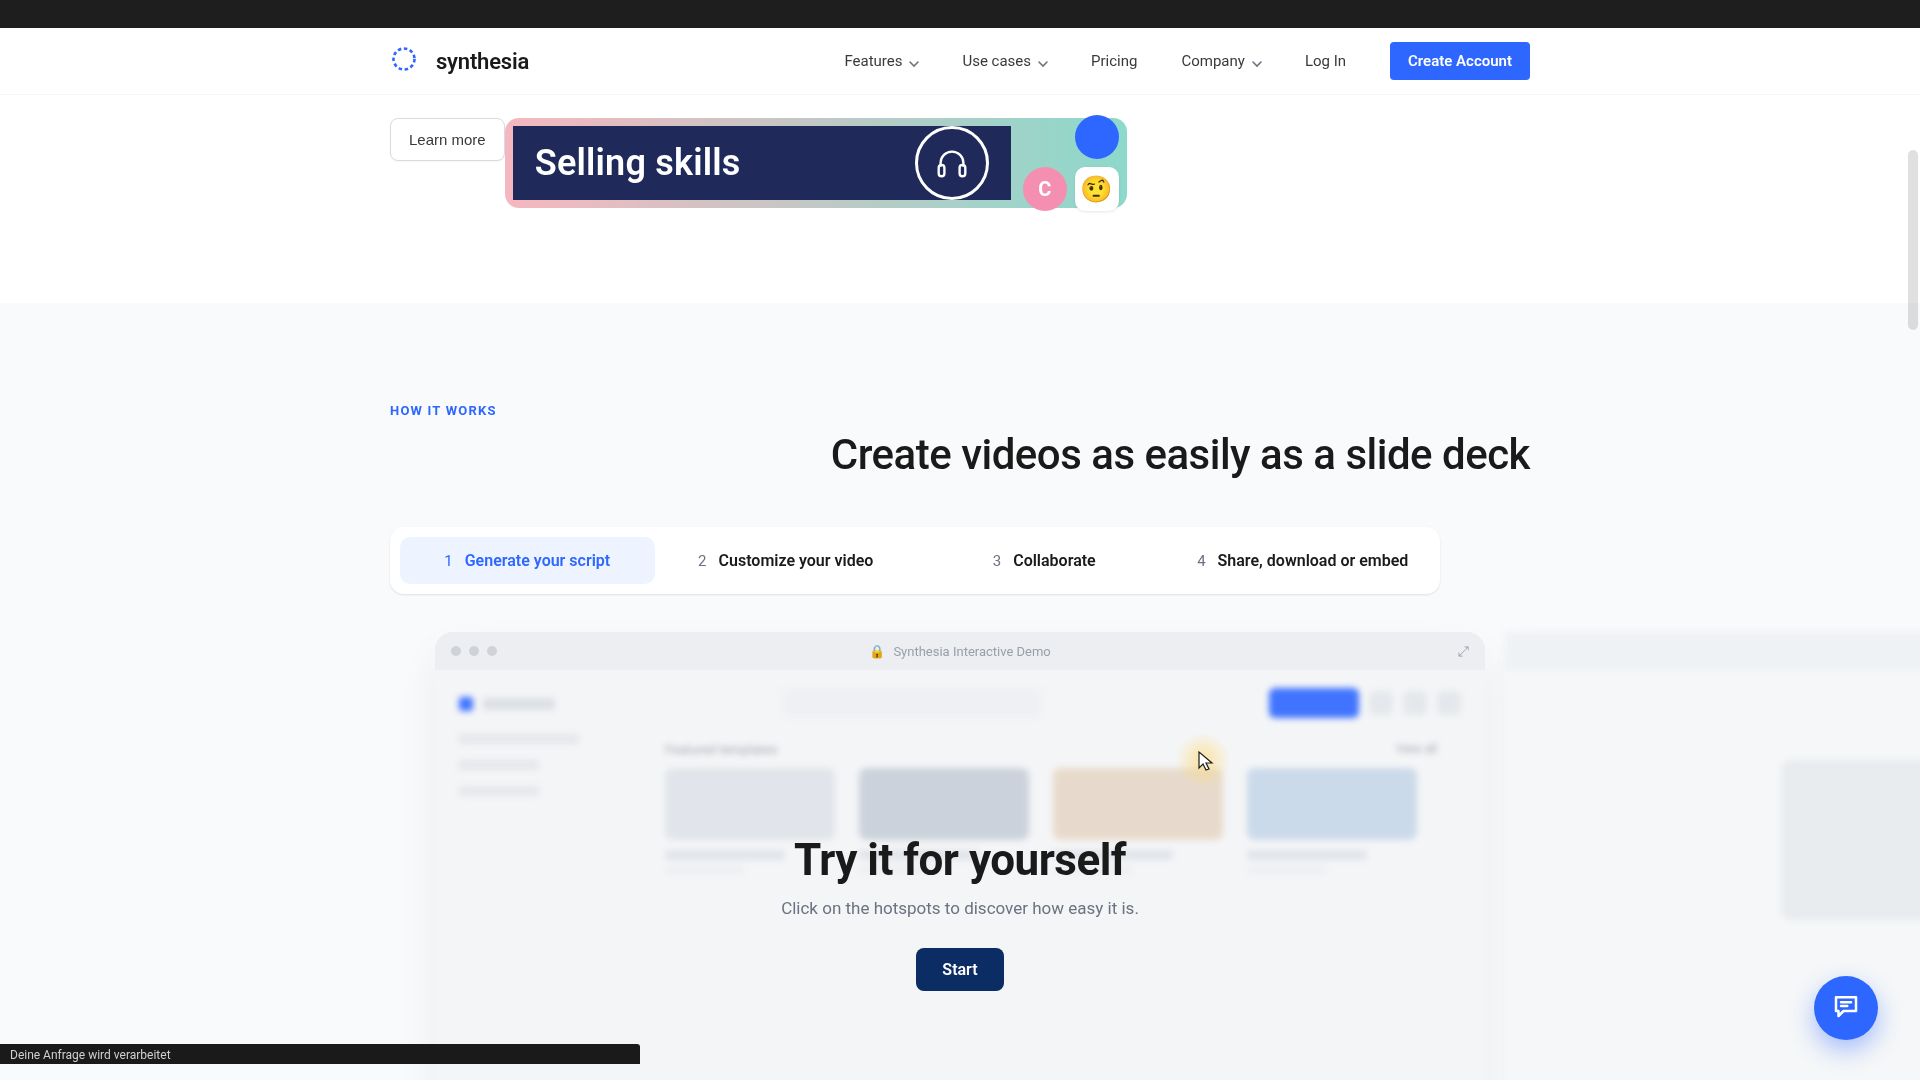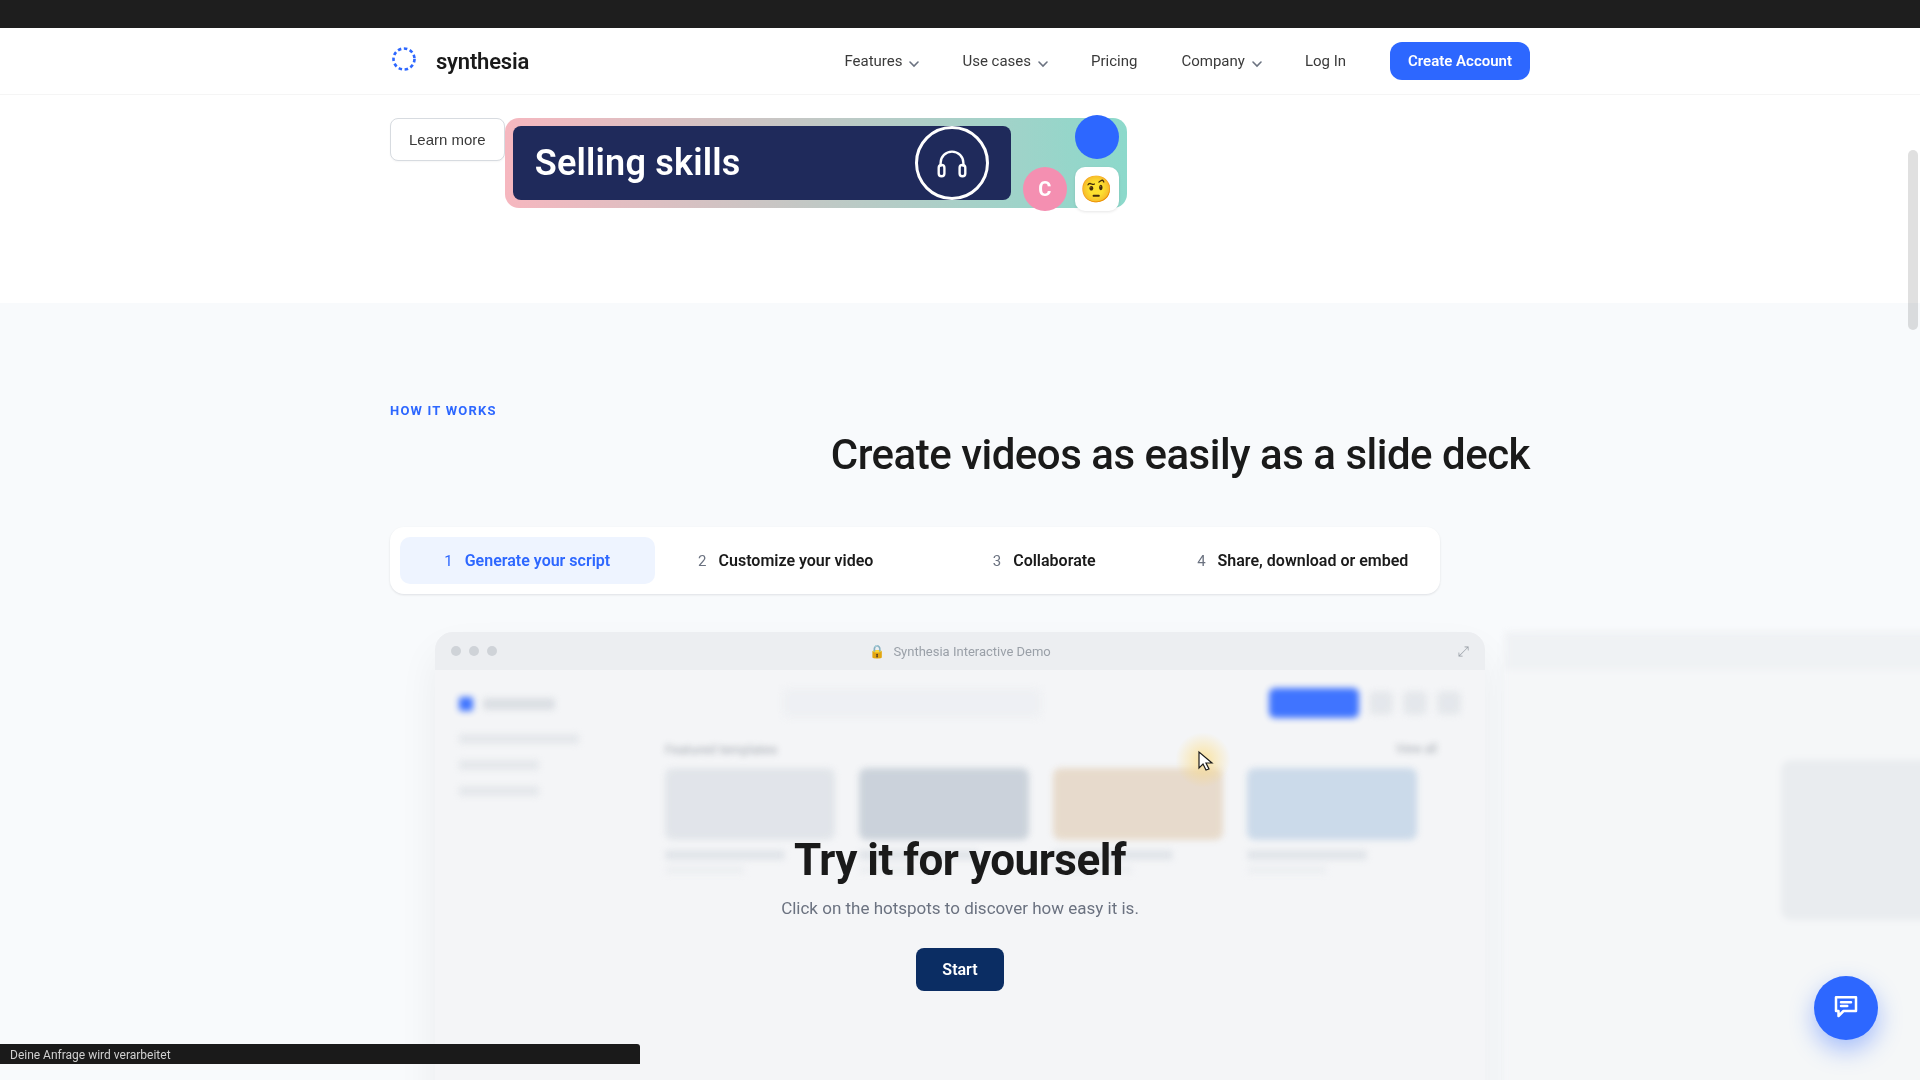--- a/index.html
+++ b/index.html
@@ -23,21 +23,21 @@
     .header-wrap { background:#fff; box-shadow: 0 1px 0 rgba(0,0,0,0.04); }
 
     .logo { display: flex; align-items: center; gap: 18px; cursor: pointer; }
     .logo svg { width: 28px; height: 28px; }
     .logo-text { font-size: 22px; font-weight: 600; color: #1a1a1a; letter-spacing: -0.2px; }
 
     .nav { display: flex; align-items: center; gap: 44px; }
     .nav-item { font-size: 15px; color: #3a3a3a; display:flex; align-items:center; gap:6px; cursor:pointer; }
     .nav-item .chev { width: 10px; height: 10px; }
     .nav-login { font-size: 15px; color: #3a3a3a; cursor:pointer; }
-    .btn-primary { background:#2d67ff; color:#fff; padding: 10px 18px; border-radius:12px; font-weight:600; font-size:15px; cursor:pointer; }
+    .btn-primary { background:#2d67ff; color:#fff; padding: 10px 18px; border-radius:4px; font-weight:600; font-size:15px; cursor:pointer; }
 
     
     .page { padding: 0; }
 
     
     .strip { max-width: 1140px; margin: 24px auto 0; display:flex; align-items:flex-start; }
     .learn-more-btn {
       border:1px solid #d7dbe0; background:#fff; padding:12px 18px; border-radius:8px; font-size:15px; font-weight:500; color:#3a3a3a; cursor:pointer; box-shadow:0 1px 2px rgba(0,0,0,0.04);
     }
 
@@ -45,21 +45,21 @@
       width: 622px; height: 90px;
       border-radius:14px;
       background: linear-gradient(90deg,#f6b7bf 0%, #8cd9cb 100%);
       padding:8px;
       display:flex; align-items:center; gap:12px;
       position:relative;
     }
     .hero-inner {
       flex:1; height:100%;
       background:#1f2a5b;
-      border-radius:8px;
+      border-radius:0;
       display:flex; align-items:center; justify-content:space-between;
       padding:0 22px;
     }
     .hero-text { color:#fff; font-size:36px; font-weight:600; letter-spacing:0.2px; }
     .hero-icon { width:74px; height:74px; border:3px solid #fff; border-radius:50%; display:flex; align-items:center; justify-content:center; }
     .hero-icon svg { width:38px; height:38px; }
 
     .hero-side { display:flex; flex-direction:column; gap:8px; }
     .chip-blue { width:44px; height:44px; border-radius:50%; background:#2d67ff; }
     .chip-pink { width:44px; height:44px; border-radius:50%; background:#f48fb1; display:flex; align-items:center; justify-content:center; color:#fff; font-weight:700; font-size:20px; }

